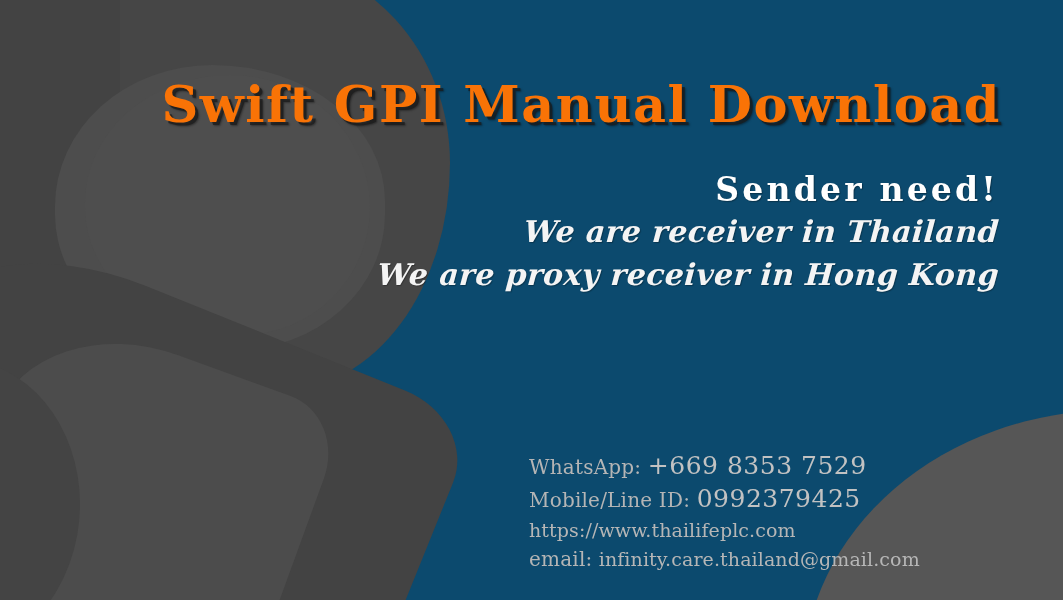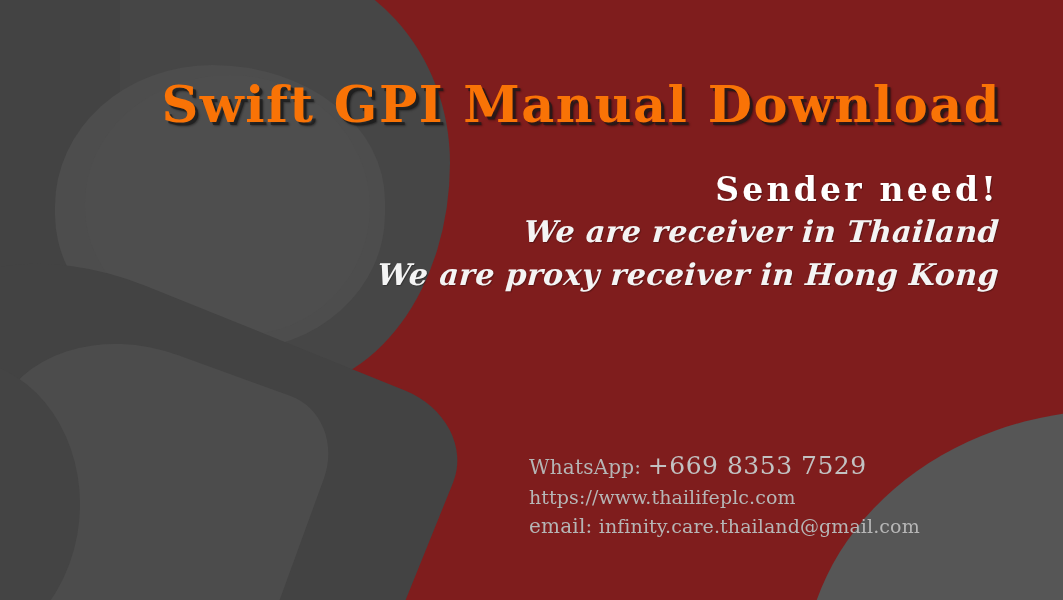--- a/index.html
+++ b/index.html
@@ -14,21 +14,21 @@
     background:#515151;
     font-family:"Liberation Sans", sans-serif;
     position:relative;
   }
 
   
   #banner {
     position:relative;
     width:1063px;
     height:600px;
-    background:#7f1d1d;
+    background:#0c4a6e;
     overflow:hidden;
   }
 
   
   .wm {
     position:absolute;
     pointer-events:none;
   }
 
   
@@ -242,20 +242,24 @@
       <div class="script-line">We are proxy receiver in Hong Kong</div>
     </div>
 
     <div id="contact">
 
       <div class="contact-line">
         <span class="lbl">WhatsApp:</span>
         <span class="val">+669 8353 7529</span>
       </div>
 
+      <div class="contact-line">
+        <span class="lbl">Mobile/Line ID:</span>
+        <span class="val">0992379425</span>
+      </div>
 
       <div class="contact-line small">
         <span class="val">https://www.thailifeplc.com</span>
       </div>
 
       <div class="contact-line small">
         <span class="lbl">email:</span>
         <span class="val">infinity.care.thailand@gmail.com</span>
       </div>
 

